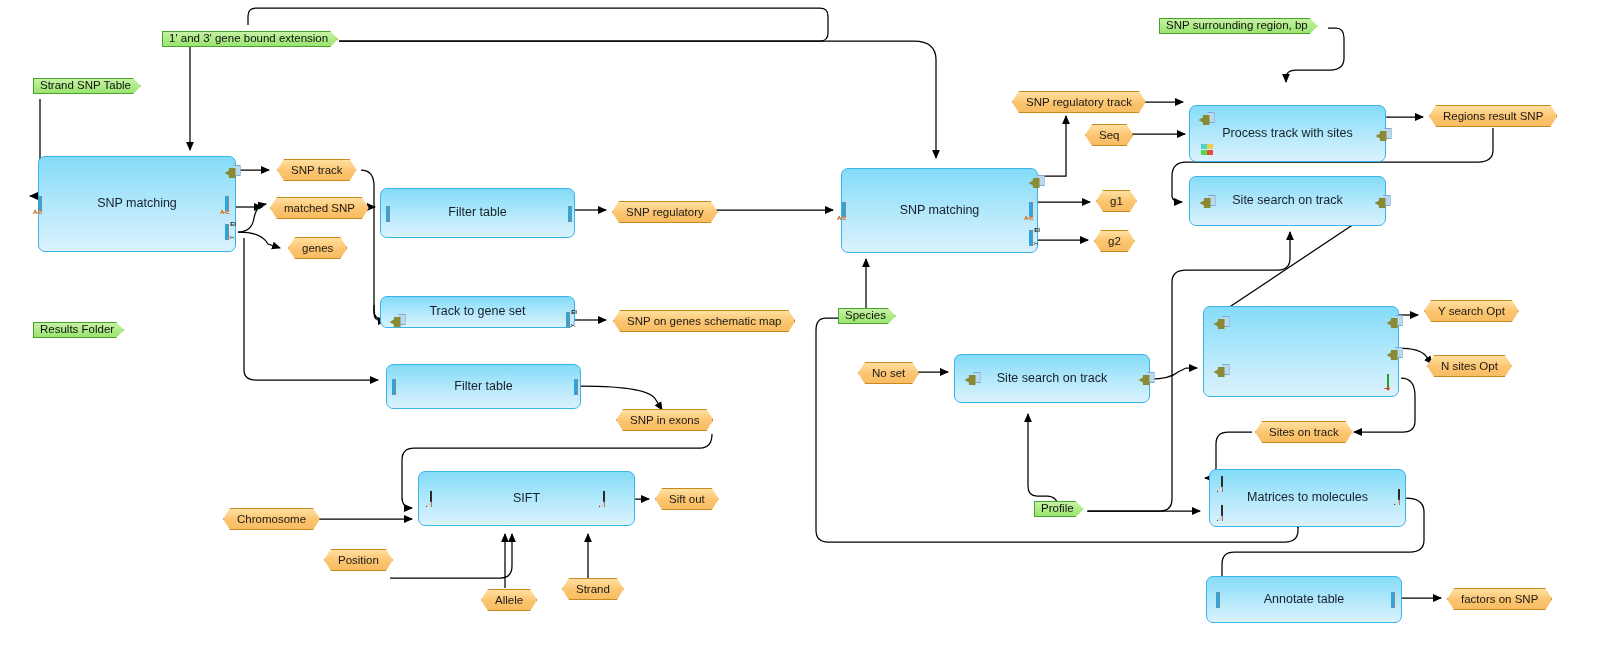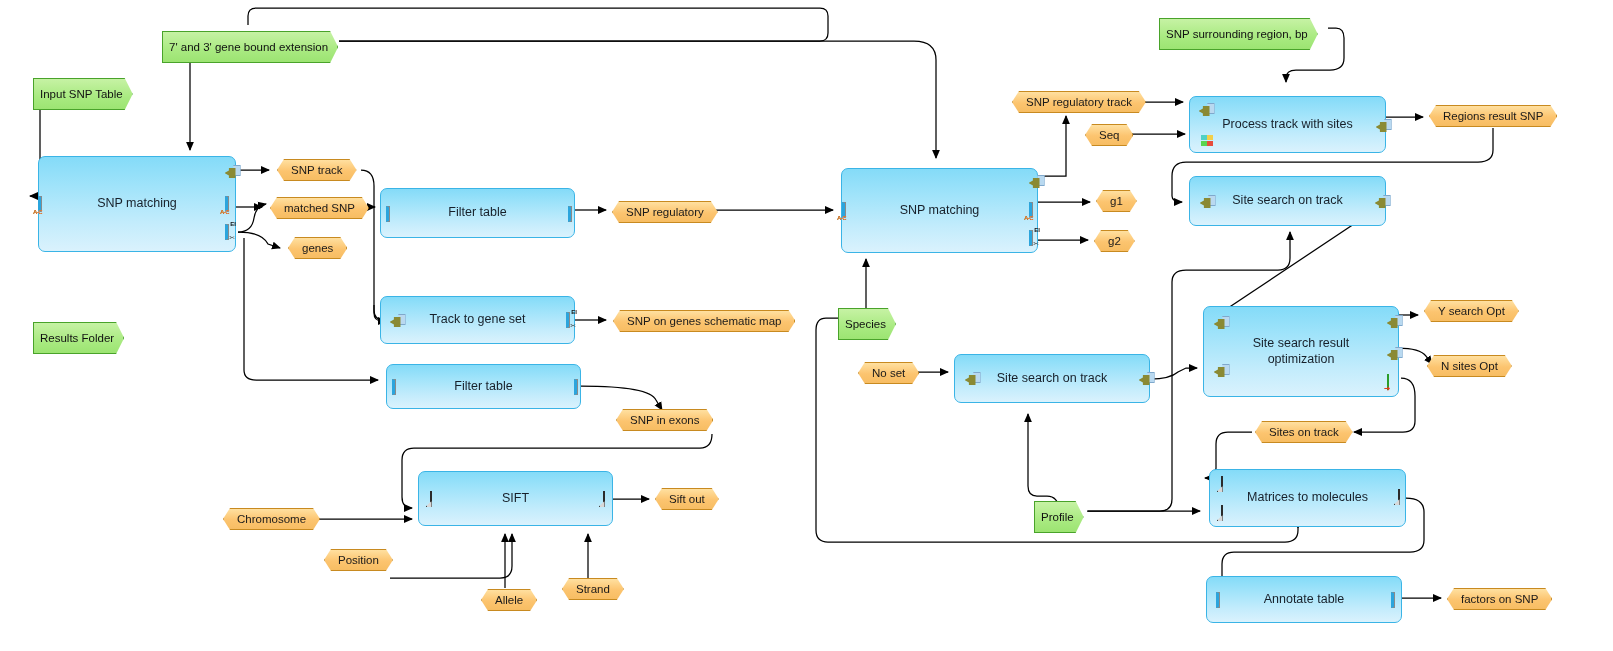--- a/index.html
+++ b/index.html
@@ -37,27 +37,27 @@
     display:flex;align-items:center;justify-content:center;
     padding:0 13px;
     white-space:nowrap;
     clip-path:polygon(7px 0,calc(100% - 7px) 0,100% 50%,calc(100% - 7px) 100%,7px 100%,0 50%);
   }
   .hex .hlabel{pointer-events:none;}
 
   
   .param{
     position:absolute;
-    height:32px;
+    height:16px;
     box-sizing:border-box;
     background:linear-gradient(to bottom,#c6f2a4 0%,#a9ea81 60%,#9ce472 100%);
     border:1px solid #49a32a;
     color:#111;
     font-size:11.5px;
-    display:flex;align-items:center;
+    display:flex;align-items:flex-start;
     padding:0 9px 0 6px;
     white-space:nowrap;
     clip-path:polygon(0 0,calc(100% - 8px) 0,100% 50%,calc(100% - 8px) 100%,0 100%);
   }
   .param .plabel{pointer-events:none;}
 
   
   .port{position:absolute;width:15px;height:15px;}
 
   
@@ -243,67 +243,66 @@
     <span class="port" style="left:180px;top:40px"><span class="ic-table ac"></span></span>
     <span class="port" style="left:180px;top:68px"><span class="ic-table ei"></span></span>
   </div>
 
   <div class="node" style="left:380px;top:188px;width:195px;height:50px">
     <span class="nlabel">Filter table</span>
     <span class="port" style="left:-1px;top:18px"><span class="ic-table"></span></span>
     <span class="port" style="left:181px;top:18px"><span class="ic-table"></span></span>
   </div>
 
-  <div class="node" style="left:380px;top:296px;width:195px;height:48px">
+  <div class="node" style="left:380px;top:296px;width:195px;height:32px">
     <span class="nlabel">Track to gene set</span>
     <span class="port" style="left:1px;top:17px"><span class="ic-arrow"><i class="back"></i><i class="front"></i></span></span>
     <span class="port" style="left:179px;top:16px"><span class="ic-table ei"></span></span>
   </div>
 
   <div class="node" style="left:386px;top:364px;width:195px;height:45px">
     <span class="nlabel">Filter table</span>
     <span class="port" style="left:-1px;top:15px"><span class="ic-table"></span></span>
     <span class="port" style="left:181px;top:15px"><span class="ic-table"></span></span>
   </div>
 
-  <div class="node" style="left:418px;top:471px;width:195px;height:55px">
+  <div class="node" style="left:418px;top:471px;width:217px;height:55px">
     <span class="nlabel">SIFT</span>
     <span class="port" style="left:4px;top:20px"><span class="ic-doc"></span></span>
     <span class="port" style="left:177px;top:20px"><span class="ic-doc"></span></span>
   </div>
 
   <div class="node" style="left:841px;top:168px;width:197px;height:85px">
     <span class="nlabel">SNP matching</span>
     <span class="port" style="left:-6px;top:34px"><span class="ic-table ac"></span></span>
     <span class="port" style="left:179px;top:6px"><span class="ic-arrow"><i class="back"></i><i class="front"></i></span></span>
     <span class="port" style="left:181px;top:34px"><span class="ic-table ac"></span></span>
     <span class="port" style="left:181px;top:62px"><span class="ic-table ei"></span></span>
   </div>
 
-  <div class="node" style="left:1189px;top:96px;width:197px;height:57px">
+  <div class="node" style="left:1189px;top:105px;width:197px;height:57px">
     <span class="nlabel">Process track with sites</span>
     <span class="port" style="left:1px;top:6px"><span class="ic-arrow"><i class="back"></i><i class="front"></i></span></span>
     <span class="port" style="left:2px;top:37px"><span class="ic-seq"><span class="s1"></span><span class="s2"></span><span class="s3"></span><span class="s4"></span></span></span>
     <span class="port" style="left:178px;top:22px"><span class="ic-arrow"><i class="back"></i><i class="front"></i></span></span>
   </div>
 
   <div class="node" style="left:1189px;top:176px;width:197px;height:50px">
     <span class="nlabel">Site search on track</span>
     <span class="port" style="left:2px;top:18px"><span class="ic-arrow"><i class="back"></i><i class="front"></i></span></span>
     <span class="port" style="left:177px;top:18px"><span class="ic-arrow"><i class="back"></i><i class="front"></i></span></span>
   </div>
 
   <div class="node" style="left:954px;top:354px;width:196px;height:49px">
     <span class="nlabel">Site search on track</span>
     <span class="port" style="left:2px;top:17px"><span class="ic-arrow"><i class="back"></i><i class="front"></i></span></span>
     <span class="port" style="left:176px;top:17px"><span class="ic-arrow"><i class="back"></i><i class="front"></i></span></span>
   </div>
 
   <div class="node" style="left:1203px;top:306px;width:196px;height:91px">
-    <span class="nlabel">Site search result optimization</span>
     <span class="port" style="left:2px;top:9px"><span class="ic-arrow"><i class="back"></i><i class="front"></i></span></span>
     <span class="port" style="left:2px;top:57px"><span class="ic-arrow"><i class="back"></i><i class="front"></i></span></span>
     <span class="port" style="left:175px;top:8px"><span class="ic-arrow"><i class="back"></i><i class="front"></i></span></span>
     <span class="port" style="left:175px;top:40px"><span class="ic-arrow"><i class="back"></i><i class="front"></i></span></span>
     <span class="port" style="left:176px;top:68px"><span class="ic-green"></span></span>
   </div>
 
   <div class="node" style="left:1206px;top:576px;width:196px;height:47px">
     <span class="nlabel">Annotate table</span>
     <span class="port" style="left:3px;top:16px"><span class="ic-table"></span></span>
@@ -375,24 +374,24 @@
       <span class="hlabel">N sites Opt</span>
     </div>
   <div class="hex" style="left:1255px;top:421px">
       <span class="hlabel">Sites on track</span>
     </div>
   <div class="hex" style="left:1447px;top:588px">
       <span class="hlabel">factors on SNP</span>
     </div>
 
   <div class="param" style="left:33px;top:78px">
-      <span class="plabel">Input SNP Table</span>
+      <span class="plabel">Strand SNP Table</span>
     </div>
   <div class="param" style="left:162px;top:31px">
-      <span class="plabel">7' and 3' gene bound extension</span>
+      <span class="plabel">1' and 3' gene bound extension</span>
     </div>
   <div class="param" style="left:33px;top:322px">
       <span class="plabel">Results Folder</span>
     </div>
   <div class="param" style="left:838px;top:308px">
       <span class="plabel">Species</span>
     </div>
   <div class="param" style="left:1034px;top:501px">
       <span class="plabel">Profile</span>
     </div>

